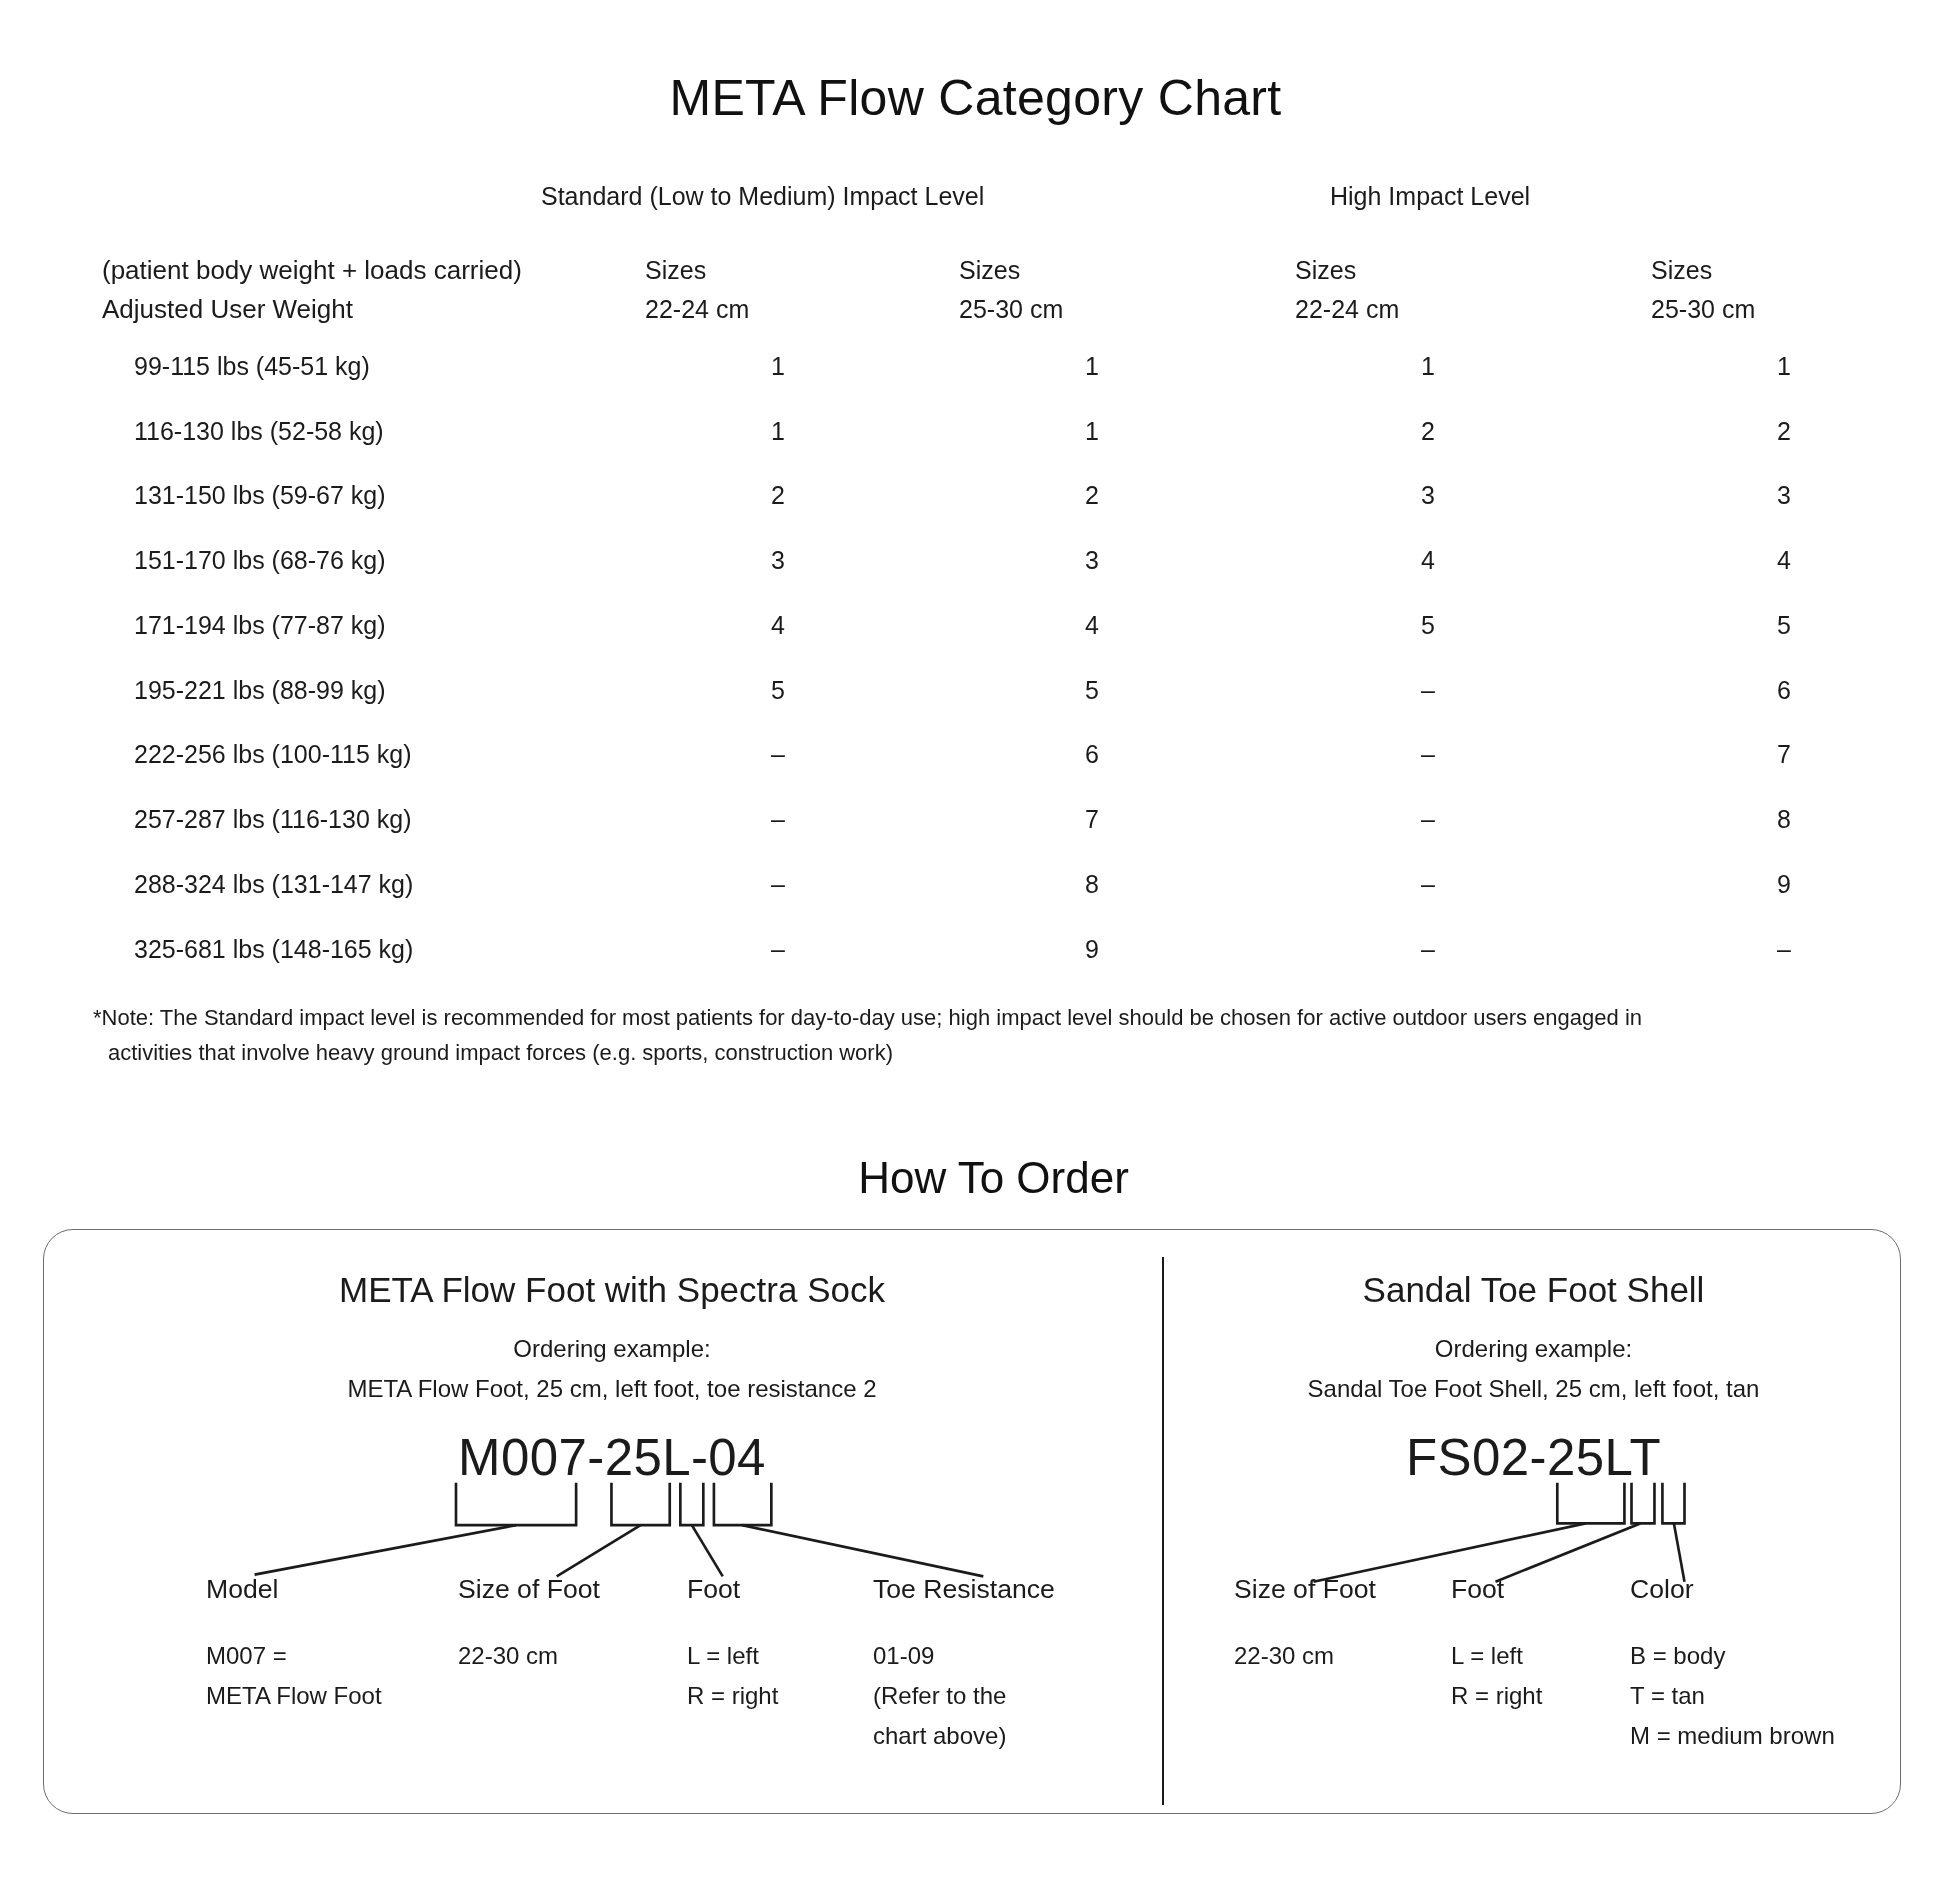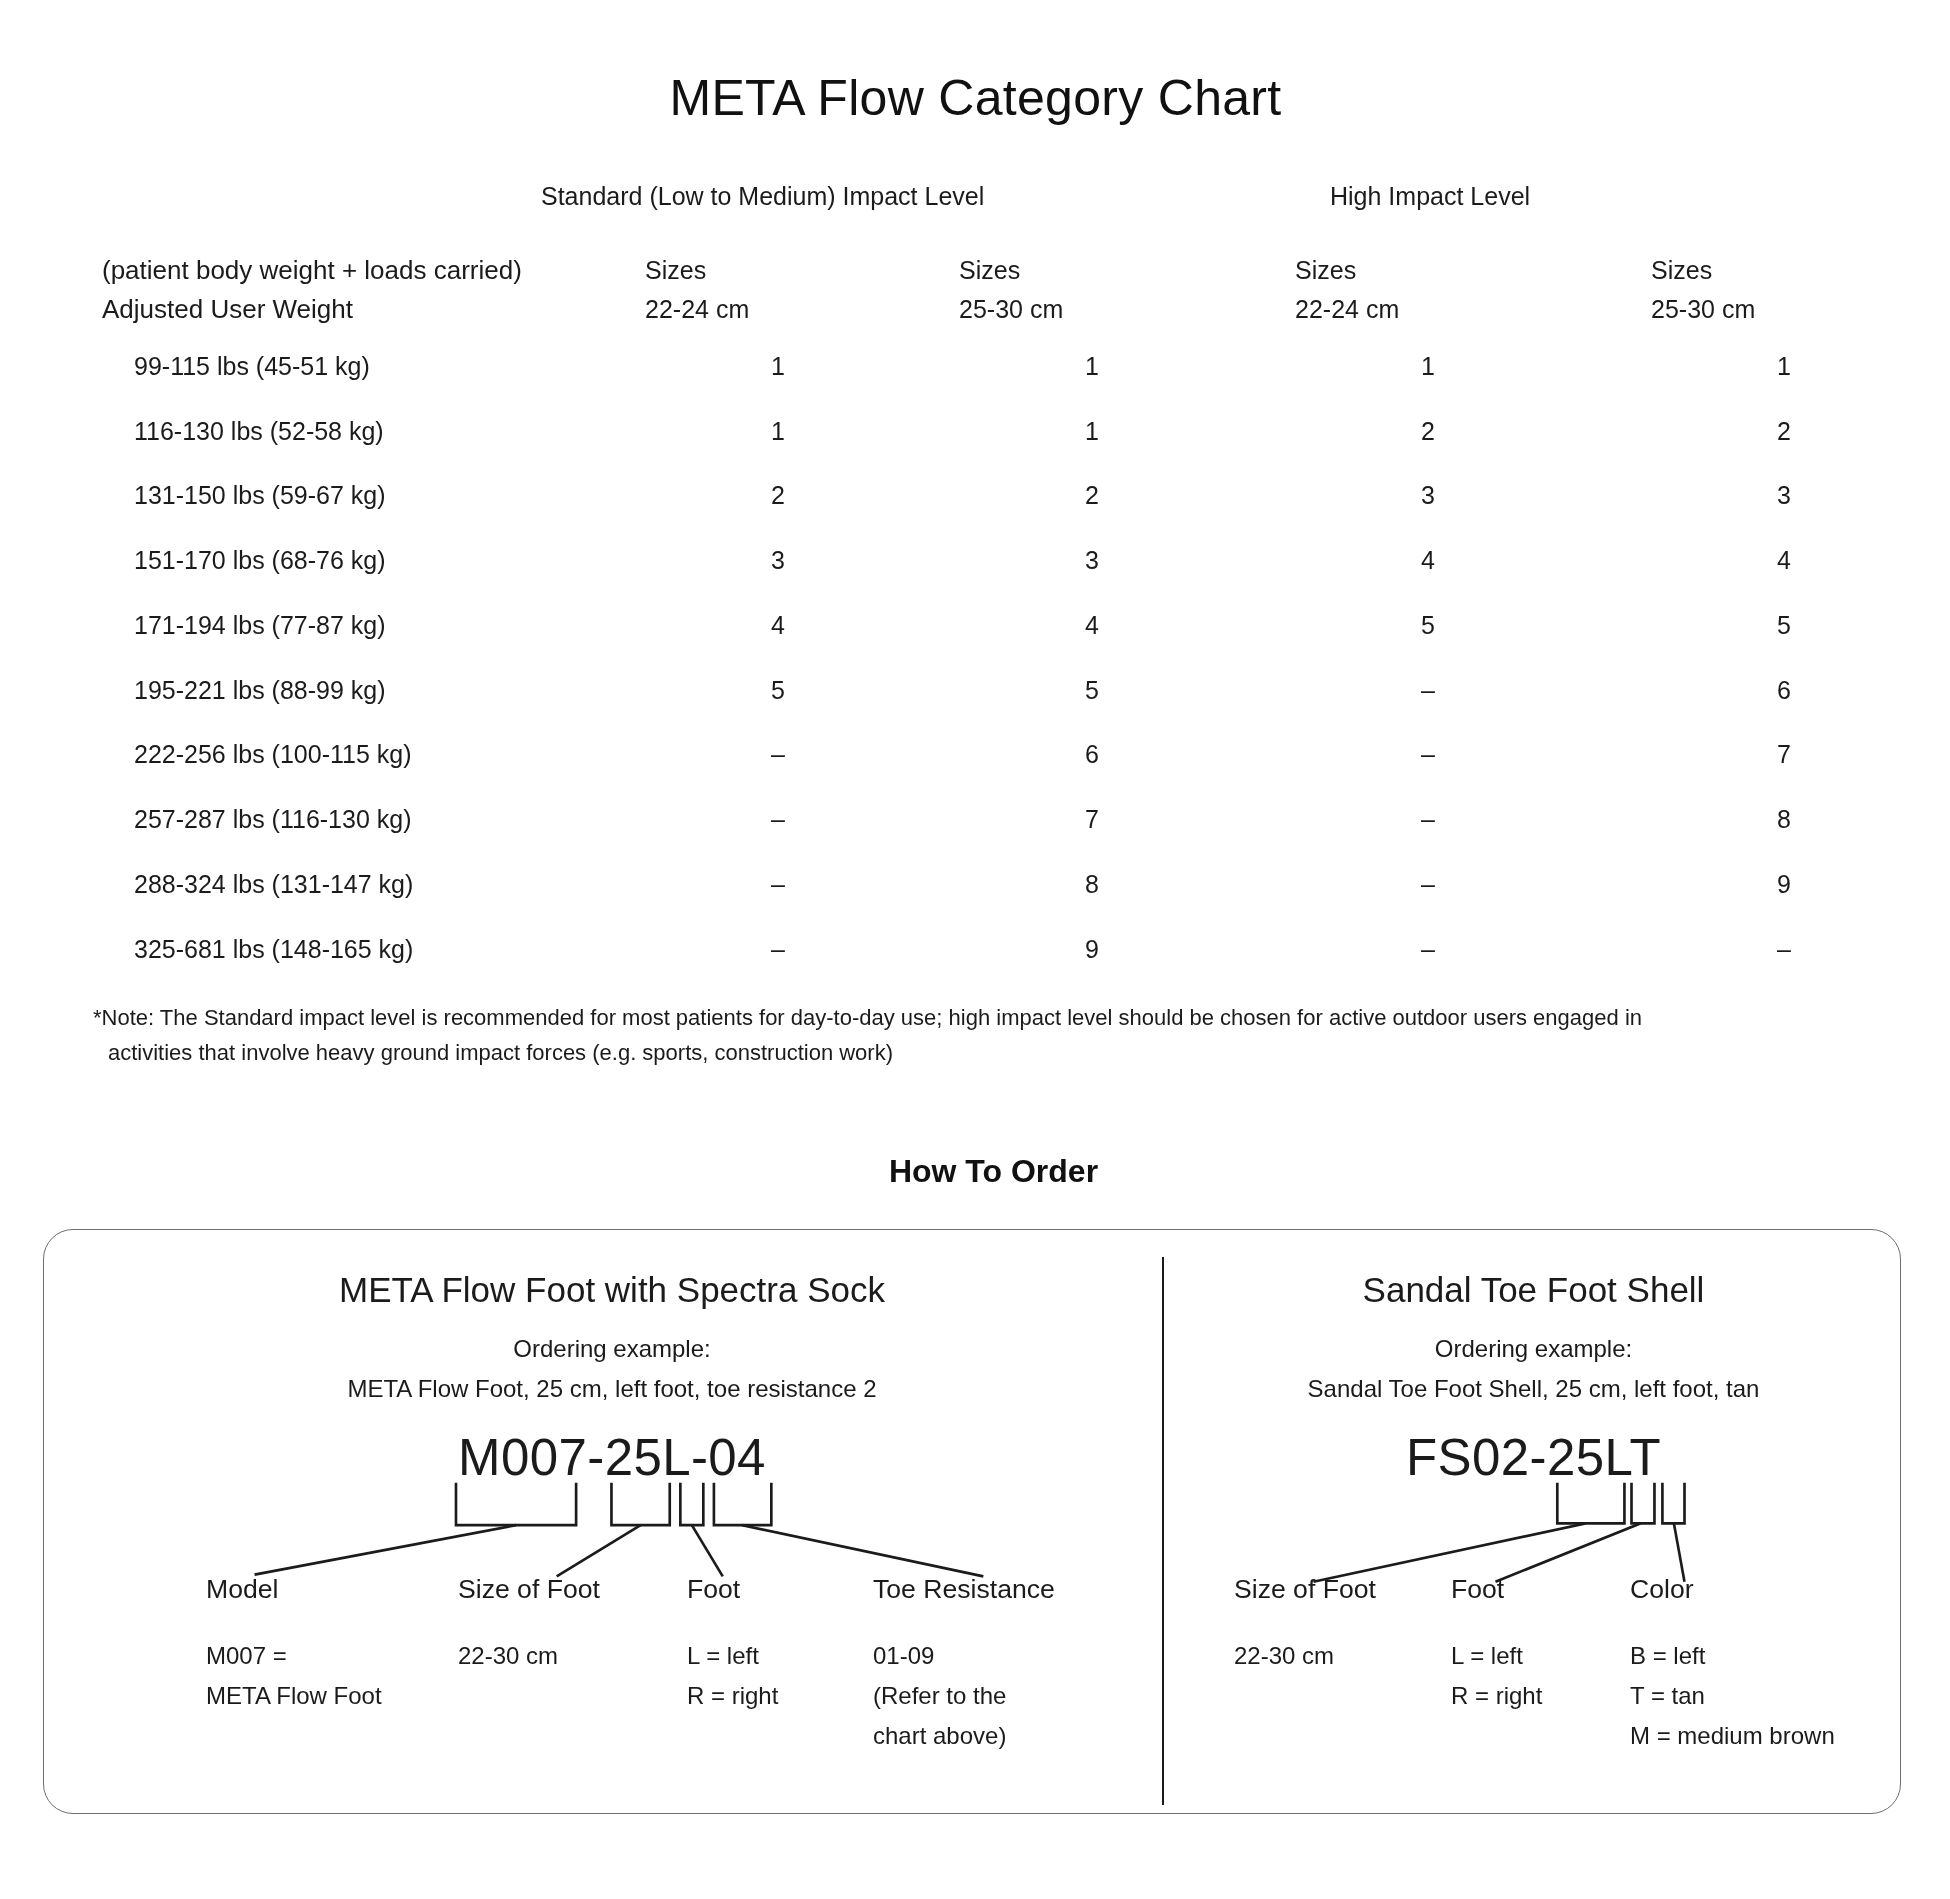--- a/index.html
+++ b/index.html
@@ -22,22 +22,22 @@
     left: 0; right: 0; top: 69px;
     text-align: center;
     font-size: 50px;
     font-weight: 400;
     letter-spacing: 0.3px;
     color: #111;
   }
   #how-to-order-title {
     left: 0; right: 0; top: 1153px;
     text-align: center;
-    font-size: 32px;
-    font-weight: 700;
+    font-size: 44px;
+    font-weight: 400;
     color: #111;
     padding-left: 36px;
   }
 
   
   .group-header {
     font-size: 25px;
     top: 182px;
     color: #1b1b1b;
   }
@@ -315,18 +315,18 @@
     <div class="abs seg-body" style="left: 1234px;">
       <span>22-30 cm</span>
     </div>
     <div class="abs seg-head" style="left: 1451px;">Foot</div>
     <div class="abs seg-body" style="left: 1451px;">
       <span>L = left</span>
       <span>R = right</span>
     </div>
     <div class="abs seg-head" style="left: 1630px;">Color</div>
     <div class="abs seg-body" style="left: 1630px;">
-      <span>B = left</span>
+      <span>B = body</span>
       <span>T = tan</span>
       <span>M = medium brown</span>
     </div>
   </div>
 
 
 </body></html>

